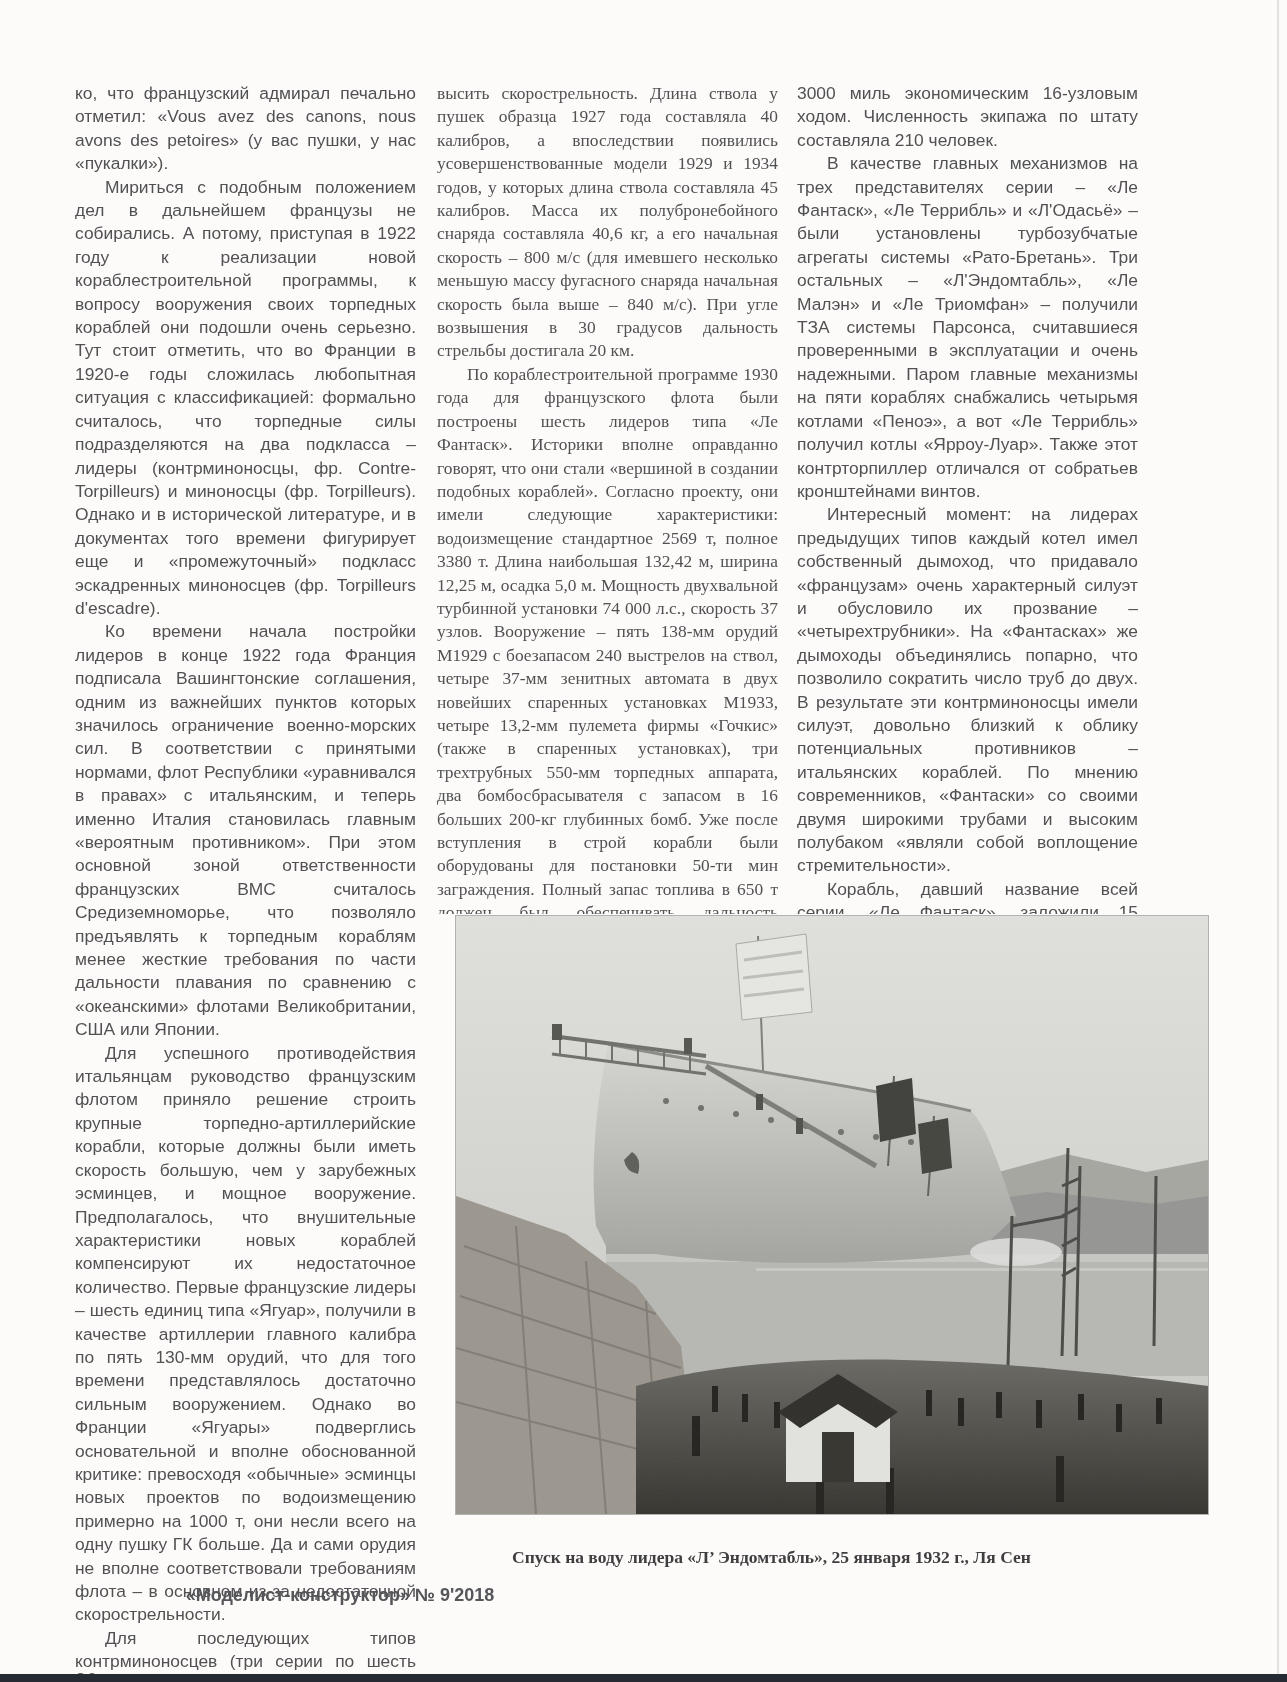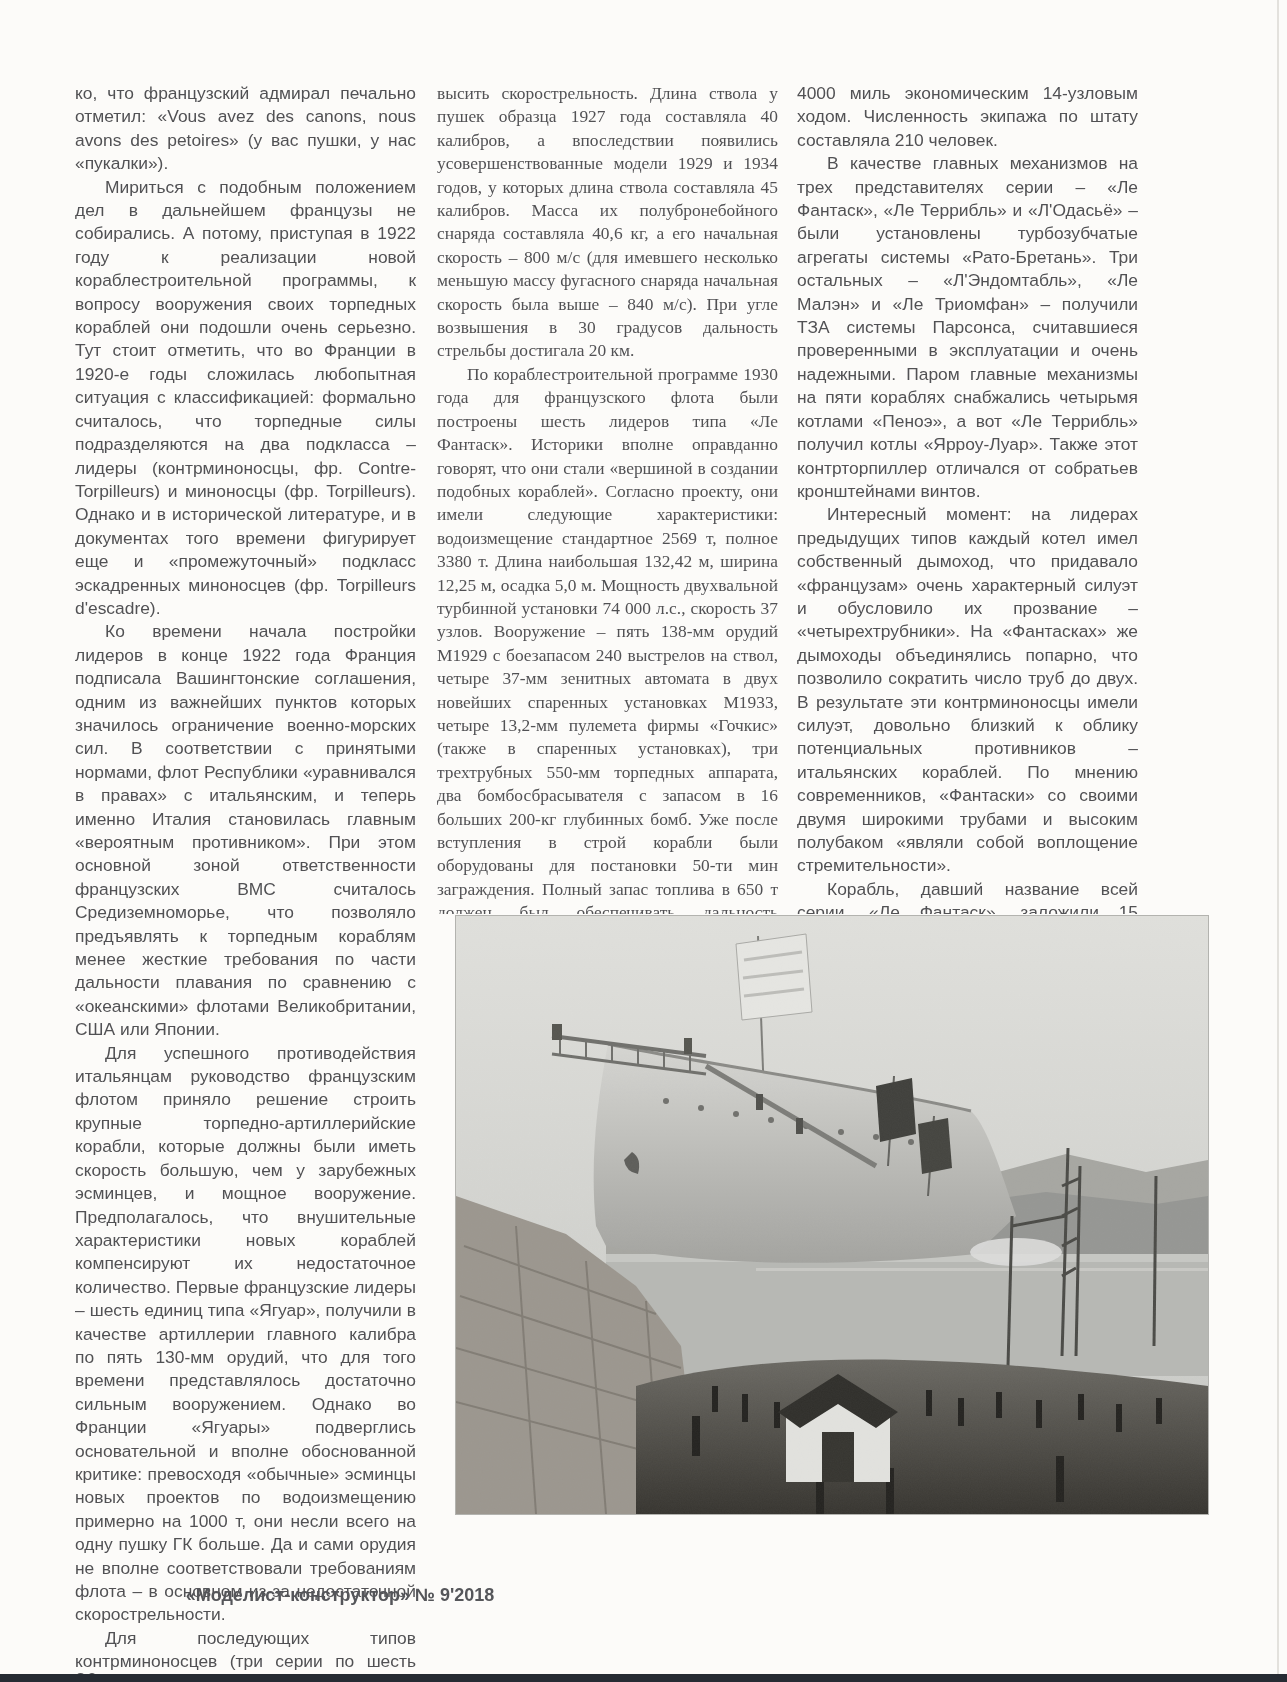--- a/index.html
+++ b/index.html
@@ -58,21 +58,21 @@
       <p>Для успешного противодействия итальянцам руководство французским флотом приняло решение строить крупные торпедно-артиллерийские корабли, которые должны были иметь скорость большую, чем у зарубежных эсминцев, и мощное вооружение. Предполагалось, что внушительные характеристики новых кораблей компенсируют их недостаточное количество. Первые французские лидеры – шесть единиц типа «Ягуар», получили в качестве артиллерии главного калибра по пять 130-мм орудий, что для того времени представлялось достаточно сильным вооружением. Однако во Франции «Ягуары» подверглись основательной и вполне обоснованной критике: превосходя «обычные» эсминцы новых проектов по водоизмещению примерно на 1000 т, они несли всего на одну пушку ГК больше. Да и сами орудия не вполне соответствовали требованиям флота – в основном из-за недостаточной скорострельности.</p>
       <p>Для последующих типов контрминоносцев (три серии по шесть кораблей, так называемые «четырехтрубники») во второй половине 1920-х годов было создано очень мощное 138-мм орудие нового образца. На нем за счет применения затвора нового типа и автоматических досылателей удалось существенно по-</p>
     </div>
 
   <div id="col2" class="col">
       <p>высить скорострельность. Длина ствола у пушек образца 1927 года составляла 40 калибров, а впоследствии появились усовершенствованные модели 1929 и 1934 годов, у которых длина ствола составляла 45 калибров. Масса их полубронебойного снаряда составляла 40,6 кг, а его начальная скорость – 800 м/с (для имевшего несколько меньшую массу фугасного снаряда начальная скорость была выше – 840 м/с). При угле возвышения в 30 градусов дальность стрельбы достигала 20 км.</p>
       <p>По кораблестроительной программе 1930 года для французского флота были построены шесть лидеров типа «Ле Фантаск». Историки вполне оправданно говорят, что они стали «вершиной в создании подобных кораблей». Согласно проекту, они имели следующие характеристики: водоизмещение стандартное 2569 т, полное 3380 т. Длина наибольшая 132,42 м, ширина 12,25 м, осадка 5,0 м. Мощность двухвальной турбинной установки 74 000 л.с., скорость 37 узлов. Вооружение – пять 138-мм орудий М1929 с боезапасом 240 выстрелов на ствол, четыре 37-мм зенитных автомата в двух новейших спаренных установках М1933, четыре 13,2-мм пулемета фирмы «Гочкис» (также в спаренных установках), три трехтрубных 550-мм торпедных аппарата, два бомбосбрасывателя с запасом в 16 больших 200-кг глубинных бомб. Уже после вступления в строй корабли были оборудованы для постановки 50-ти мин заграждения. Полный запас топлива в 650 т должен был обеспечивать дальность плавания</p>
     </div>
 
   <div id="col3" class="col">
-      <p>4000 миль экономическим 14-узловым ходом. Численность экипажа по штату составляла 210 человек.</p>
+      <p>3000 миль экономическим 16-узловым ходом. Численность экипажа по штату составляла 210 человек.</p>
       <p>В качестве главных механизмов на трех представителях серии – «Ле Фантаск», «Ле Террибль» и «Л'Одасьё» – были установлены турбозубчатые агрегаты системы «Рато-Бретань». Три остальных – «Л'Эндомтабль», «Ле Малэн» и «Ле Триомфан» – получили ТЗА системы Парсонса, считавшиеся проверенными в эксплуатации и очень надежными. Паром главные механизмы на пяти кораблях снабжались четырьмя котлами «Пеноэ», а вот «Ле Террибль» получил котлы «Ярроу-Луар». Также этот контрторпиллер отличался от собратьев кронштейнами винтов.</p>
       <p>Интересный момент: на лидерах предыдущих типов каждый котел имел собственный дымоход, что придавало «французам» очень характерный силуэт и обусловило их прозвание – «четырехтрубники». На «Фантасках» же дымоходы объединялись попарно, что позволило сократить число труб до двух. В результате эти контрминоносцы имели силуэт, довольно близкий к облику потенциальных противников – итальянских кораблей. По мнению современников, «Фантаски» со своими двумя широкими трубами и высоким полубаком «являли собой воплощение стремительности».</p>
       <p>Корабль, давший название всей серии, «Ле Фантаск», заложили 15 ноября 1931 года в Арсенале Лорьяна, эта же верфь строила и «Л'Одасьё». Остальные лидеры были заказаны верфям Ля Сена, Дюнкерка и Кана. Любопытно, что</p>
     </div>
 
   <figure class="photo-frame" style="margin:0">
     <svg viewBox="0 0 752 598" preserveAspectRatio="none" role="img">
       <defs>
         <linearGradient id="sky" x1="0" y1="0" x2="0" y2="1">
           <stop offset="0" stop-color="#e0e0dc"></stop>
@@ -173,20 +173,21 @@
       <g>
         <polygon points="330,492 382,462 434,492 434,566 330,566" fill="#e2e2de"></polygon>
         <polygon points="322,496 382,458 442,496 420,512 382,488 344,512" fill="#2f2e2a"></polygon>
         <rect x="366" y="516" width="32" height="50" fill="#35342f"></rect>
       </g>
 
       <rect width="752" height="598" filter="url(#grain)"></rect>
     </svg>
   </figure>
 
+  <figcaption class="caption">Спуск на воду лидера «Л’ Эндомтабль», 25 января 1932 г., Ля Сен</figcaption>
 
   <div class="page-number">36</div>
 
   <div class="magazine-title">«Моделист-конструктор» № 9'2018</div>
 
   <div class="edge-shadow"></div>
   <div class="bottom-band"></div>
 
 </div>
 

